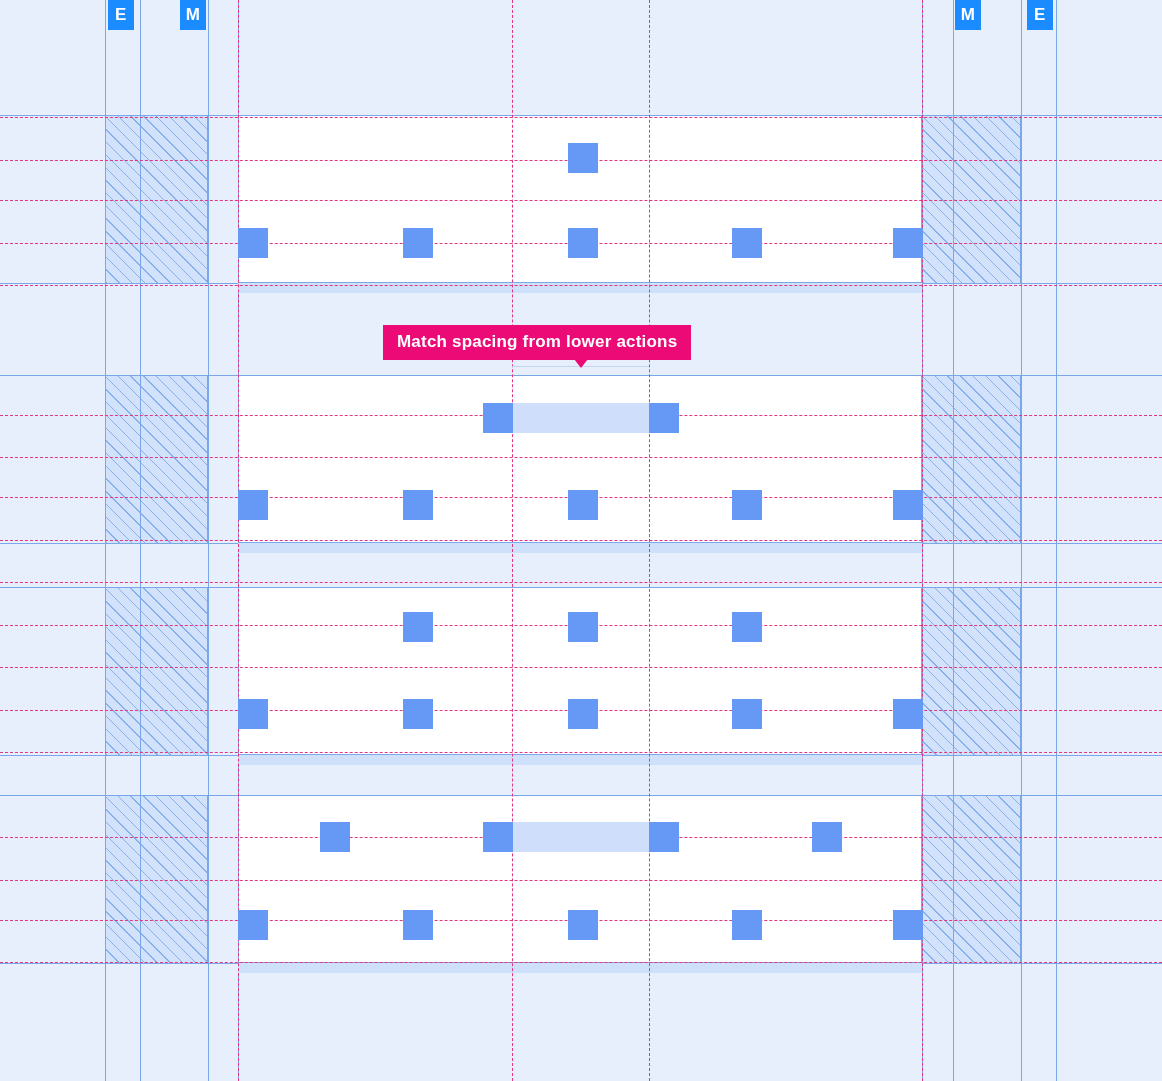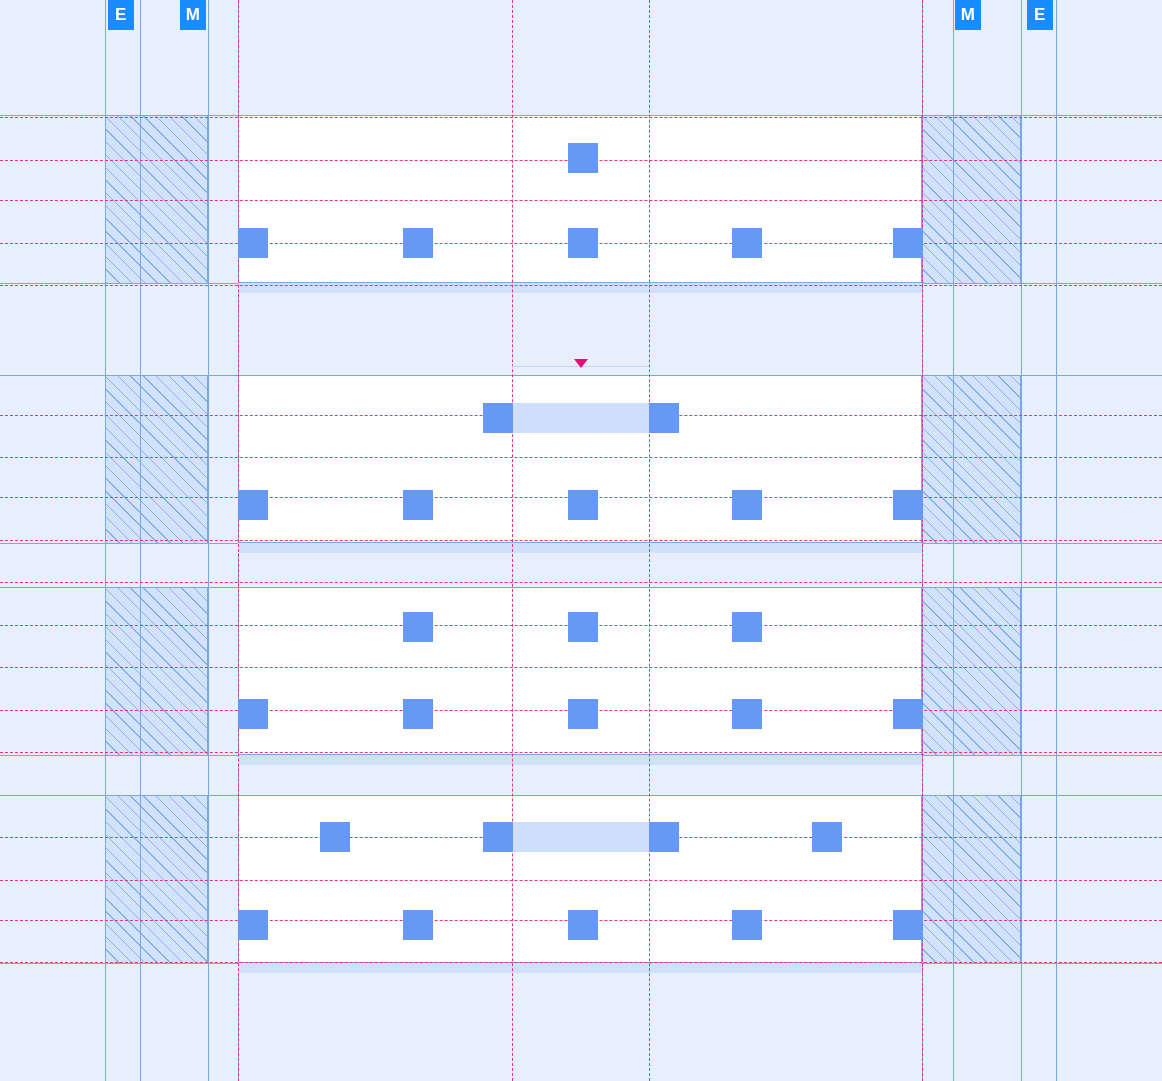--- a/index.html
+++ b/index.html
@@ -221,20 +221,21 @@
   <div class="box" style="left:649px; top:822px; width:30px; height:30px;"></div>
   <div class="box" style="left:812px; top:822px; width:30px; height:30px;"></div>
   <div class="box" style="left:238px; top:910px; width:30px; height:30px;"></div>
   <div class="box" style="left:403px; top:910px; width:30px; height:30px;"></div>
   <div class="box" style="left:568px; top:910px; width:30px; height:30px;"></div>
   <div class="box" style="left:732px; top:910px; width:30px; height:30px;"></div>
   <div class="box" style="left:893px; top:910px; width:30px; height:30px;"></div>
 
   <div class="measure-line" style="left:512px; top:366px; width:137px;"></div>
 
+  <div class="anno" style="left:383px; top:325px;">Match spacing from lower actions</div>
   <div class="anno-tail" style="left:574px; top:359px;"></div>
 
   <div class="badge" style="left:108px; top:0px;">E</div>
   <div class="badge" style="left:180px; top:0px;">M</div>
   <div class="badge" style="left:955px; top:0px;">M</div>
   <div class="badge" style="left:1027px; top:0px;">E</div>
 
 </div>
 
 </body></html>

